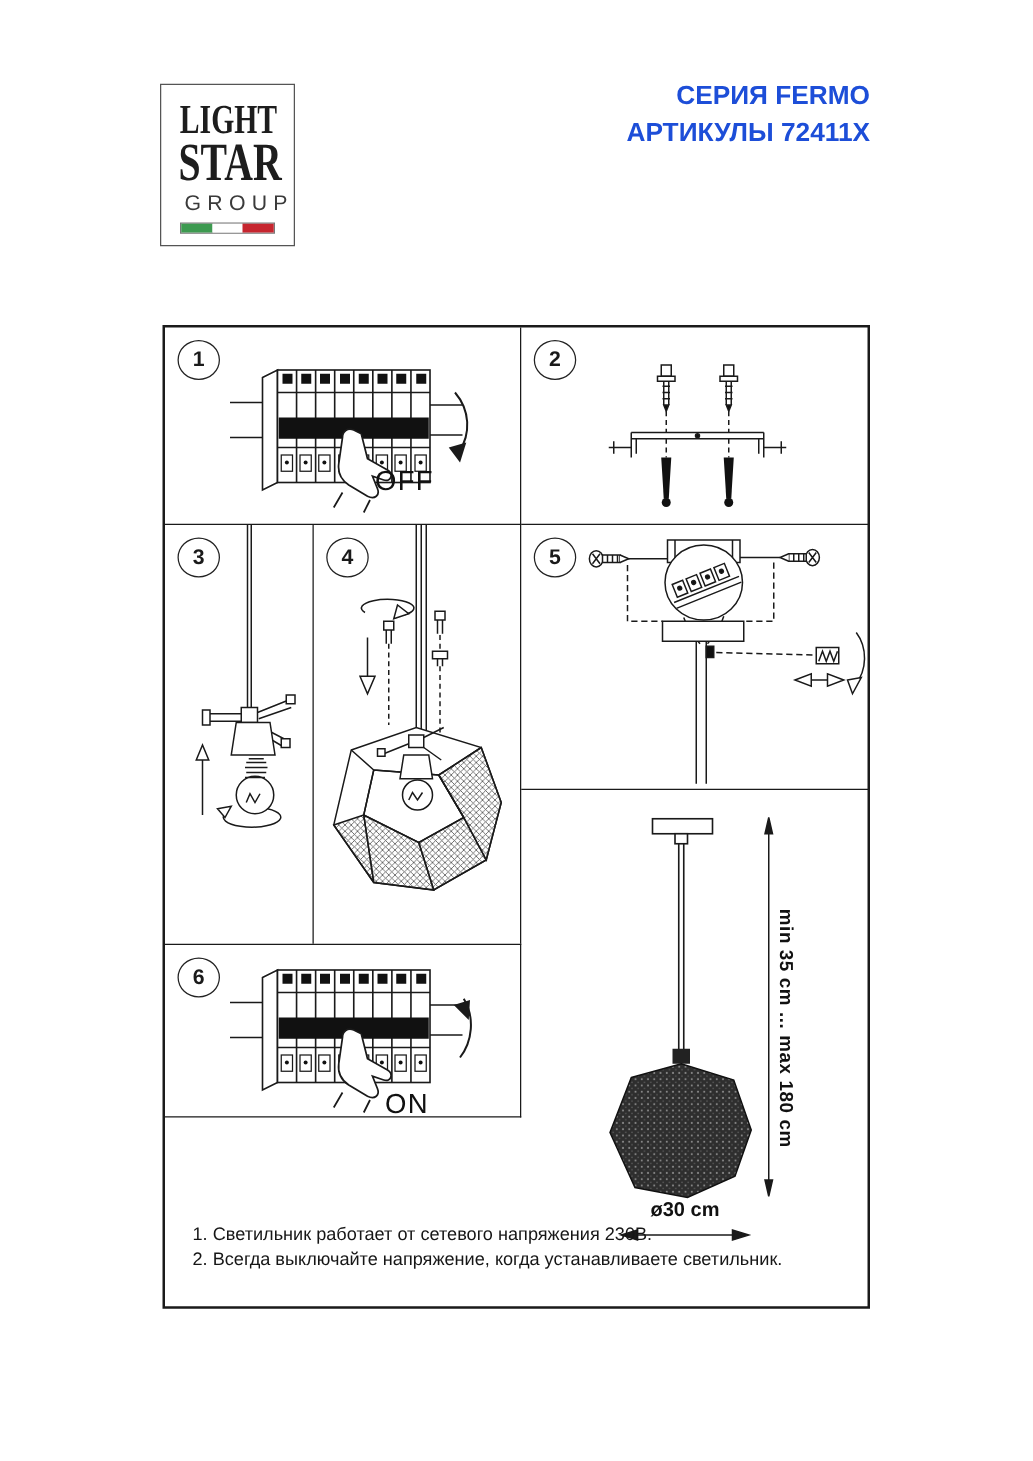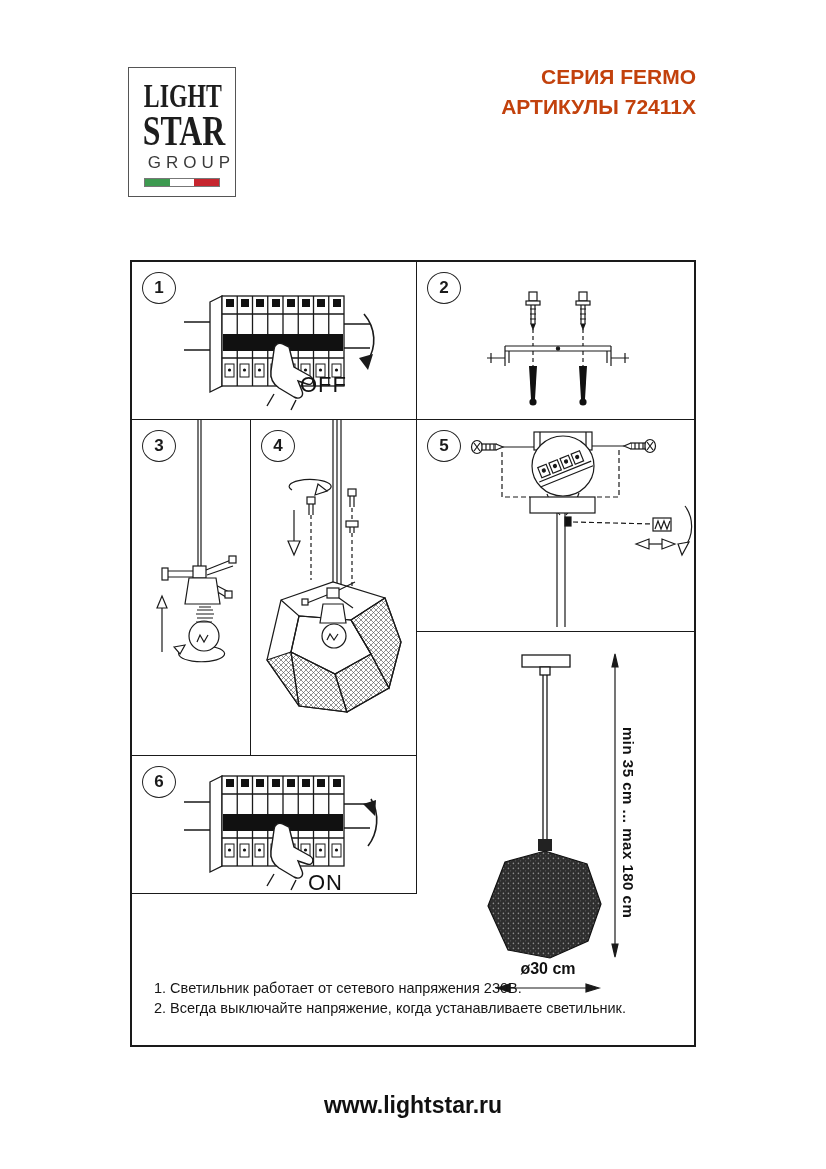--- a/index.html
+++ b/index.html
@@ -8,21 +8,21 @@
   
   .logo-box{position:absolute;left:128px;top:67px;width:108px;height:130px;
             border:1px solid #555;background:#fff;text-align:right;box-sizing:border-box;}
   .logo-light{margin-top:13px;font-family:"Liberation Serif",serif;font-weight:bold;
               font-size:33px;line-height:30px;color:#1d1d1d;transform:scaleX(.72);}
   .logo-star{font-family:"Liberation Serif",serif;font-weight:bold;font-size:43px;
              line-height:40px;color:#1d1d1d;transform:scaleX(.74);}
   .logo-group{font-size:17px;letter-spacing:5px;color:#3a3a3a;margin-top:2px;margin-left:4px;}
   .flag{width:76px;height:9px;border:1px solid #777;margin:5px auto 0;display:flex;box-sizing:border-box;}
   .flag span{flex:1;}
-  .titles{position:absolute;right:130px;top:62px;text-align:right;font-weight:bold;color:#c2410c;}
+  .titles{position:absolute;right:130px;top:62px;text-align:right;font-weight:bold;color:#1d4ed8;}
   .titles .t1{font-size:21px;line-height:30px;}
   .titles .t2{font-size:21px;line-height:30px;}
   .titles .instr{margin-top:27px;font-size:21px;line-height:29px;letter-spacing:.5px;}
   
   .diagram{position:absolute;left:130px;top:260px;width:566px;height:787px;
            border:2px solid #1a1a1a;box-sizing:border-box;background:#fff;}
   .panel{position:absolute;box-sizing:border-box;}
   .p1{left:0;top:0;width:285px;height:158px;border-right:1.5px solid #1a1a1a;border-bottom:1.5px solid #1a1a1a;}
   .p2{left:285px;top:0;width:279px;height:158px;border-bottom:1.5px solid #1a1a1a;}
   .p3{left:0;top:158px;width:119px;height:335px;border-right:1.5px solid #1a1a1a;}
@@ -354,14 +354,13 @@
       <span class="dim-v">min 35 cm ... max 180 cm</span>
       <span class="dim-h">ø30 cm</span>
     </div>
 
     <div class="notes">
       <div>1. Светильник работает от сетевого напряжения 230В.</div>
       <div>2. Всегда выключайте напряжение, когда устанавливаете светильник.</div>
     </div>
   </div>
 
-  <div class="site">www.lightstar.ru</div>
 </div>
 
 </body></html>

